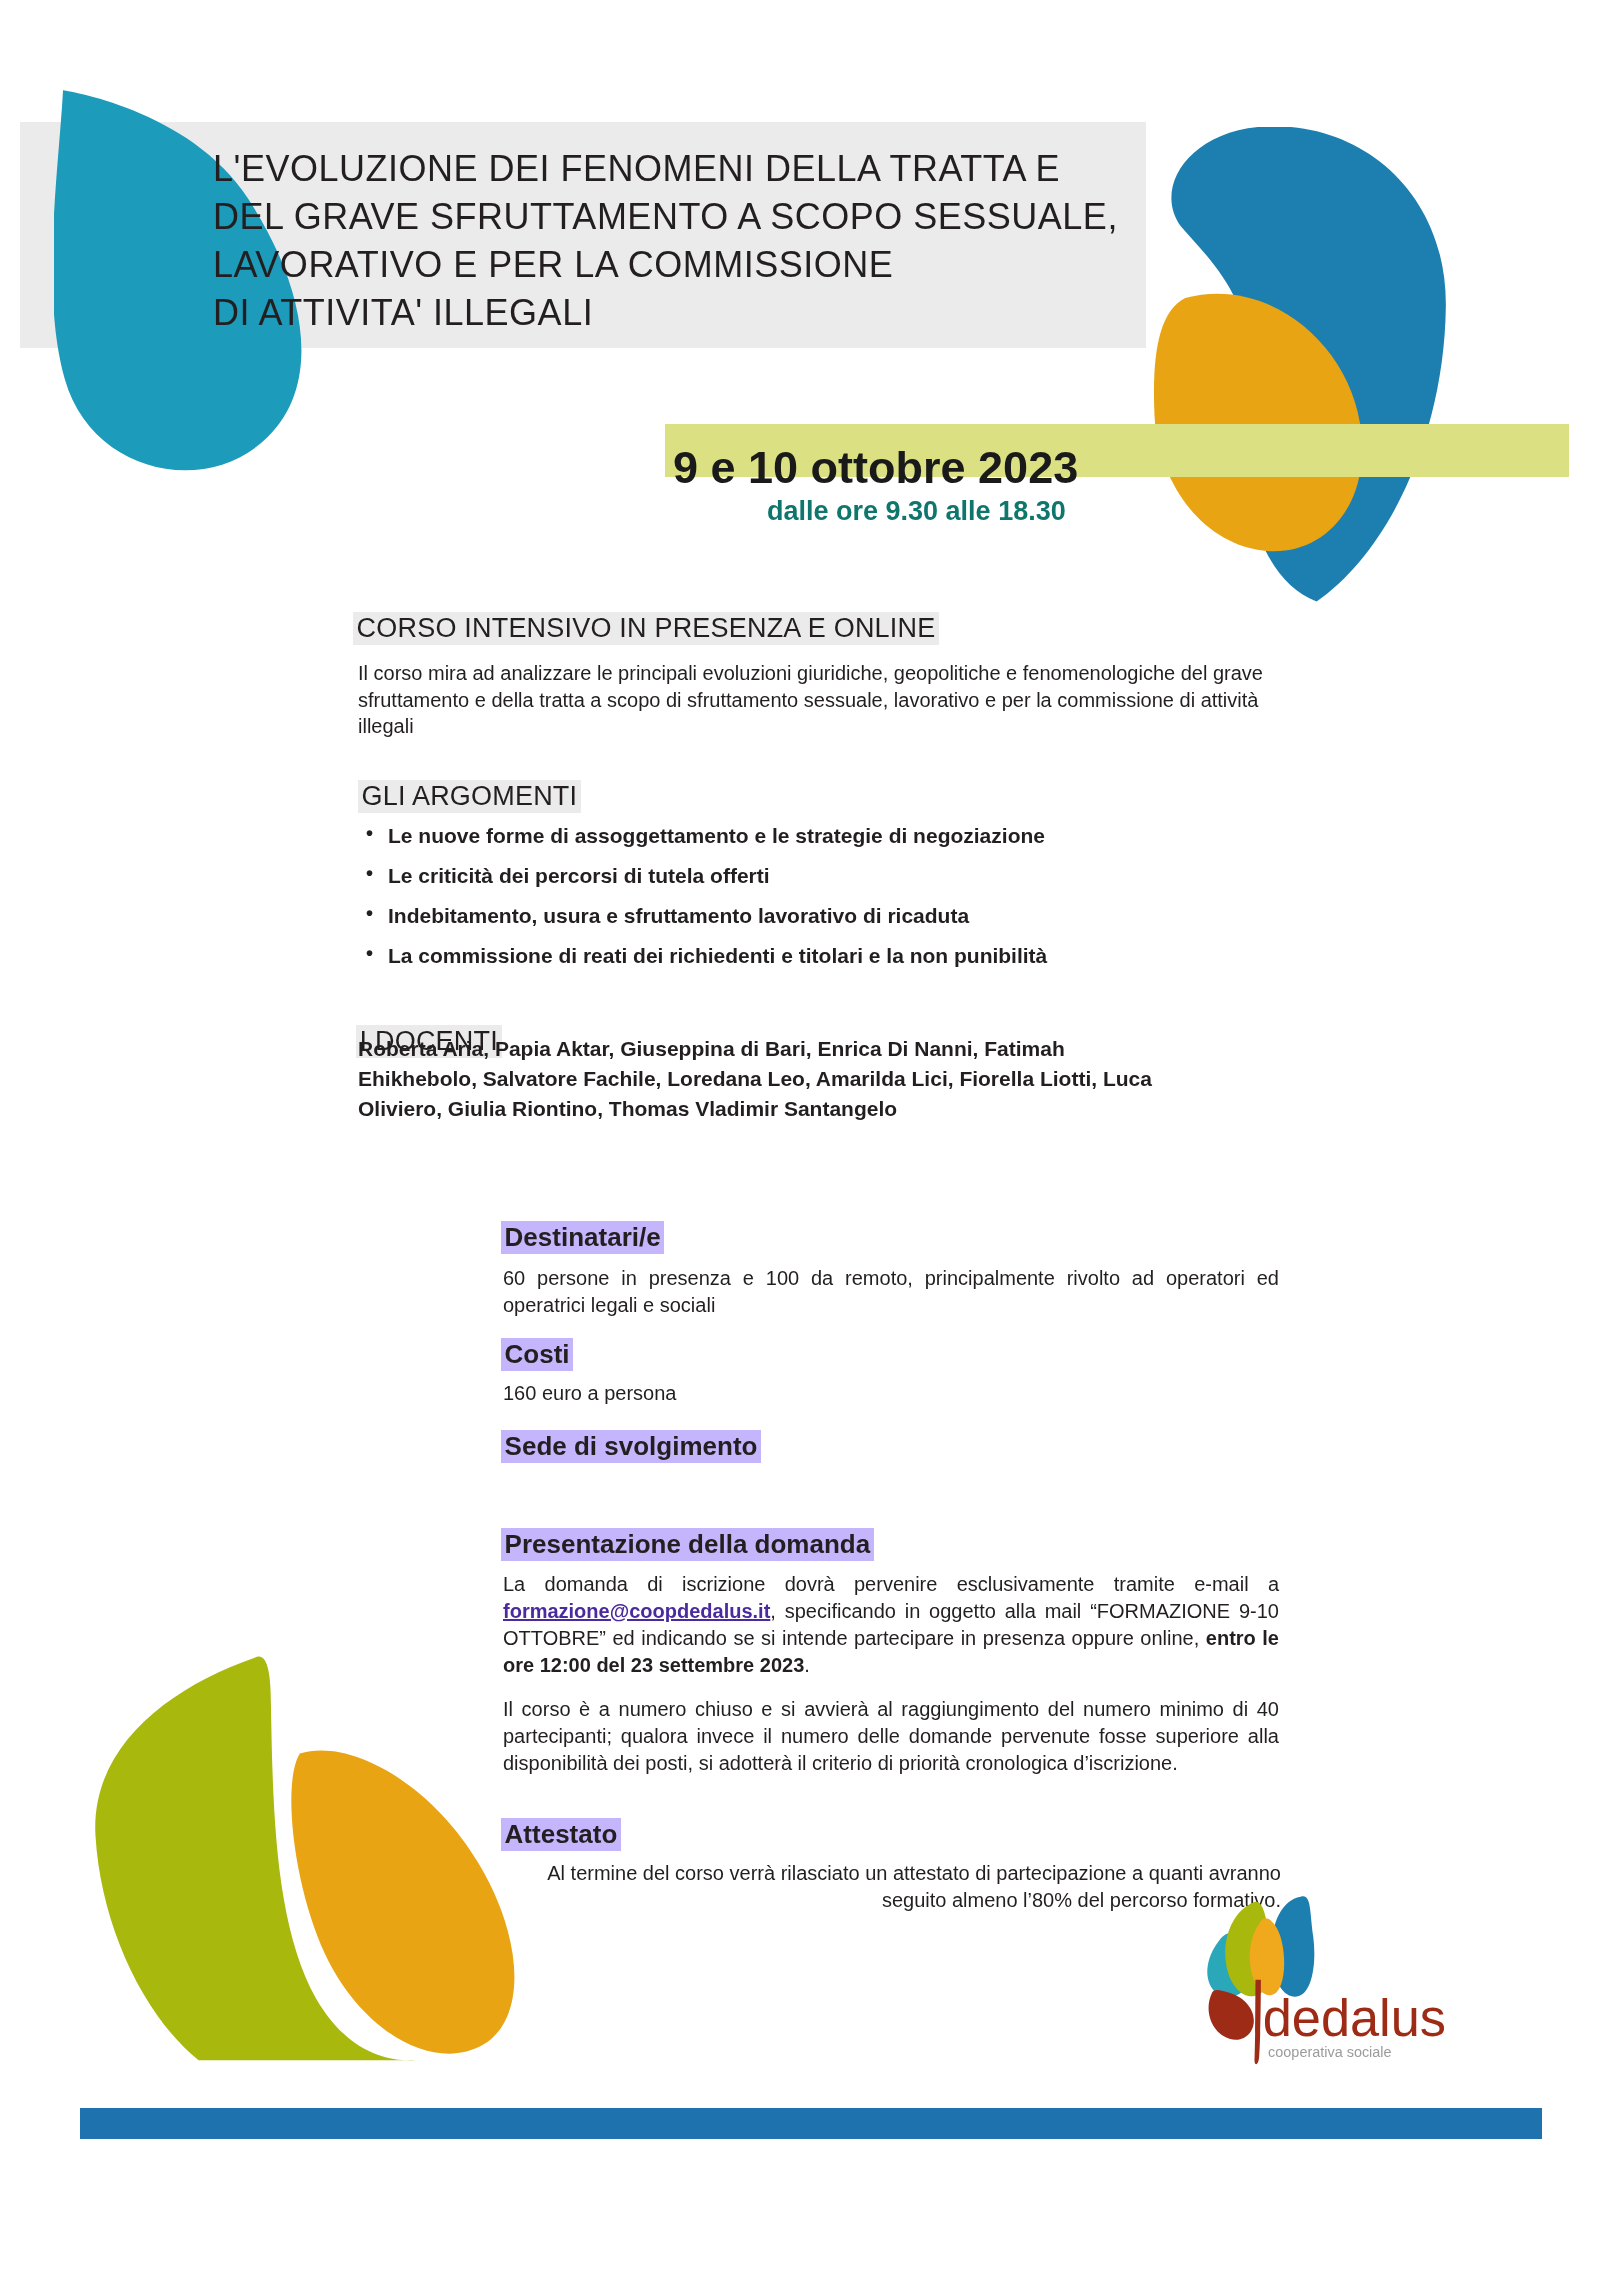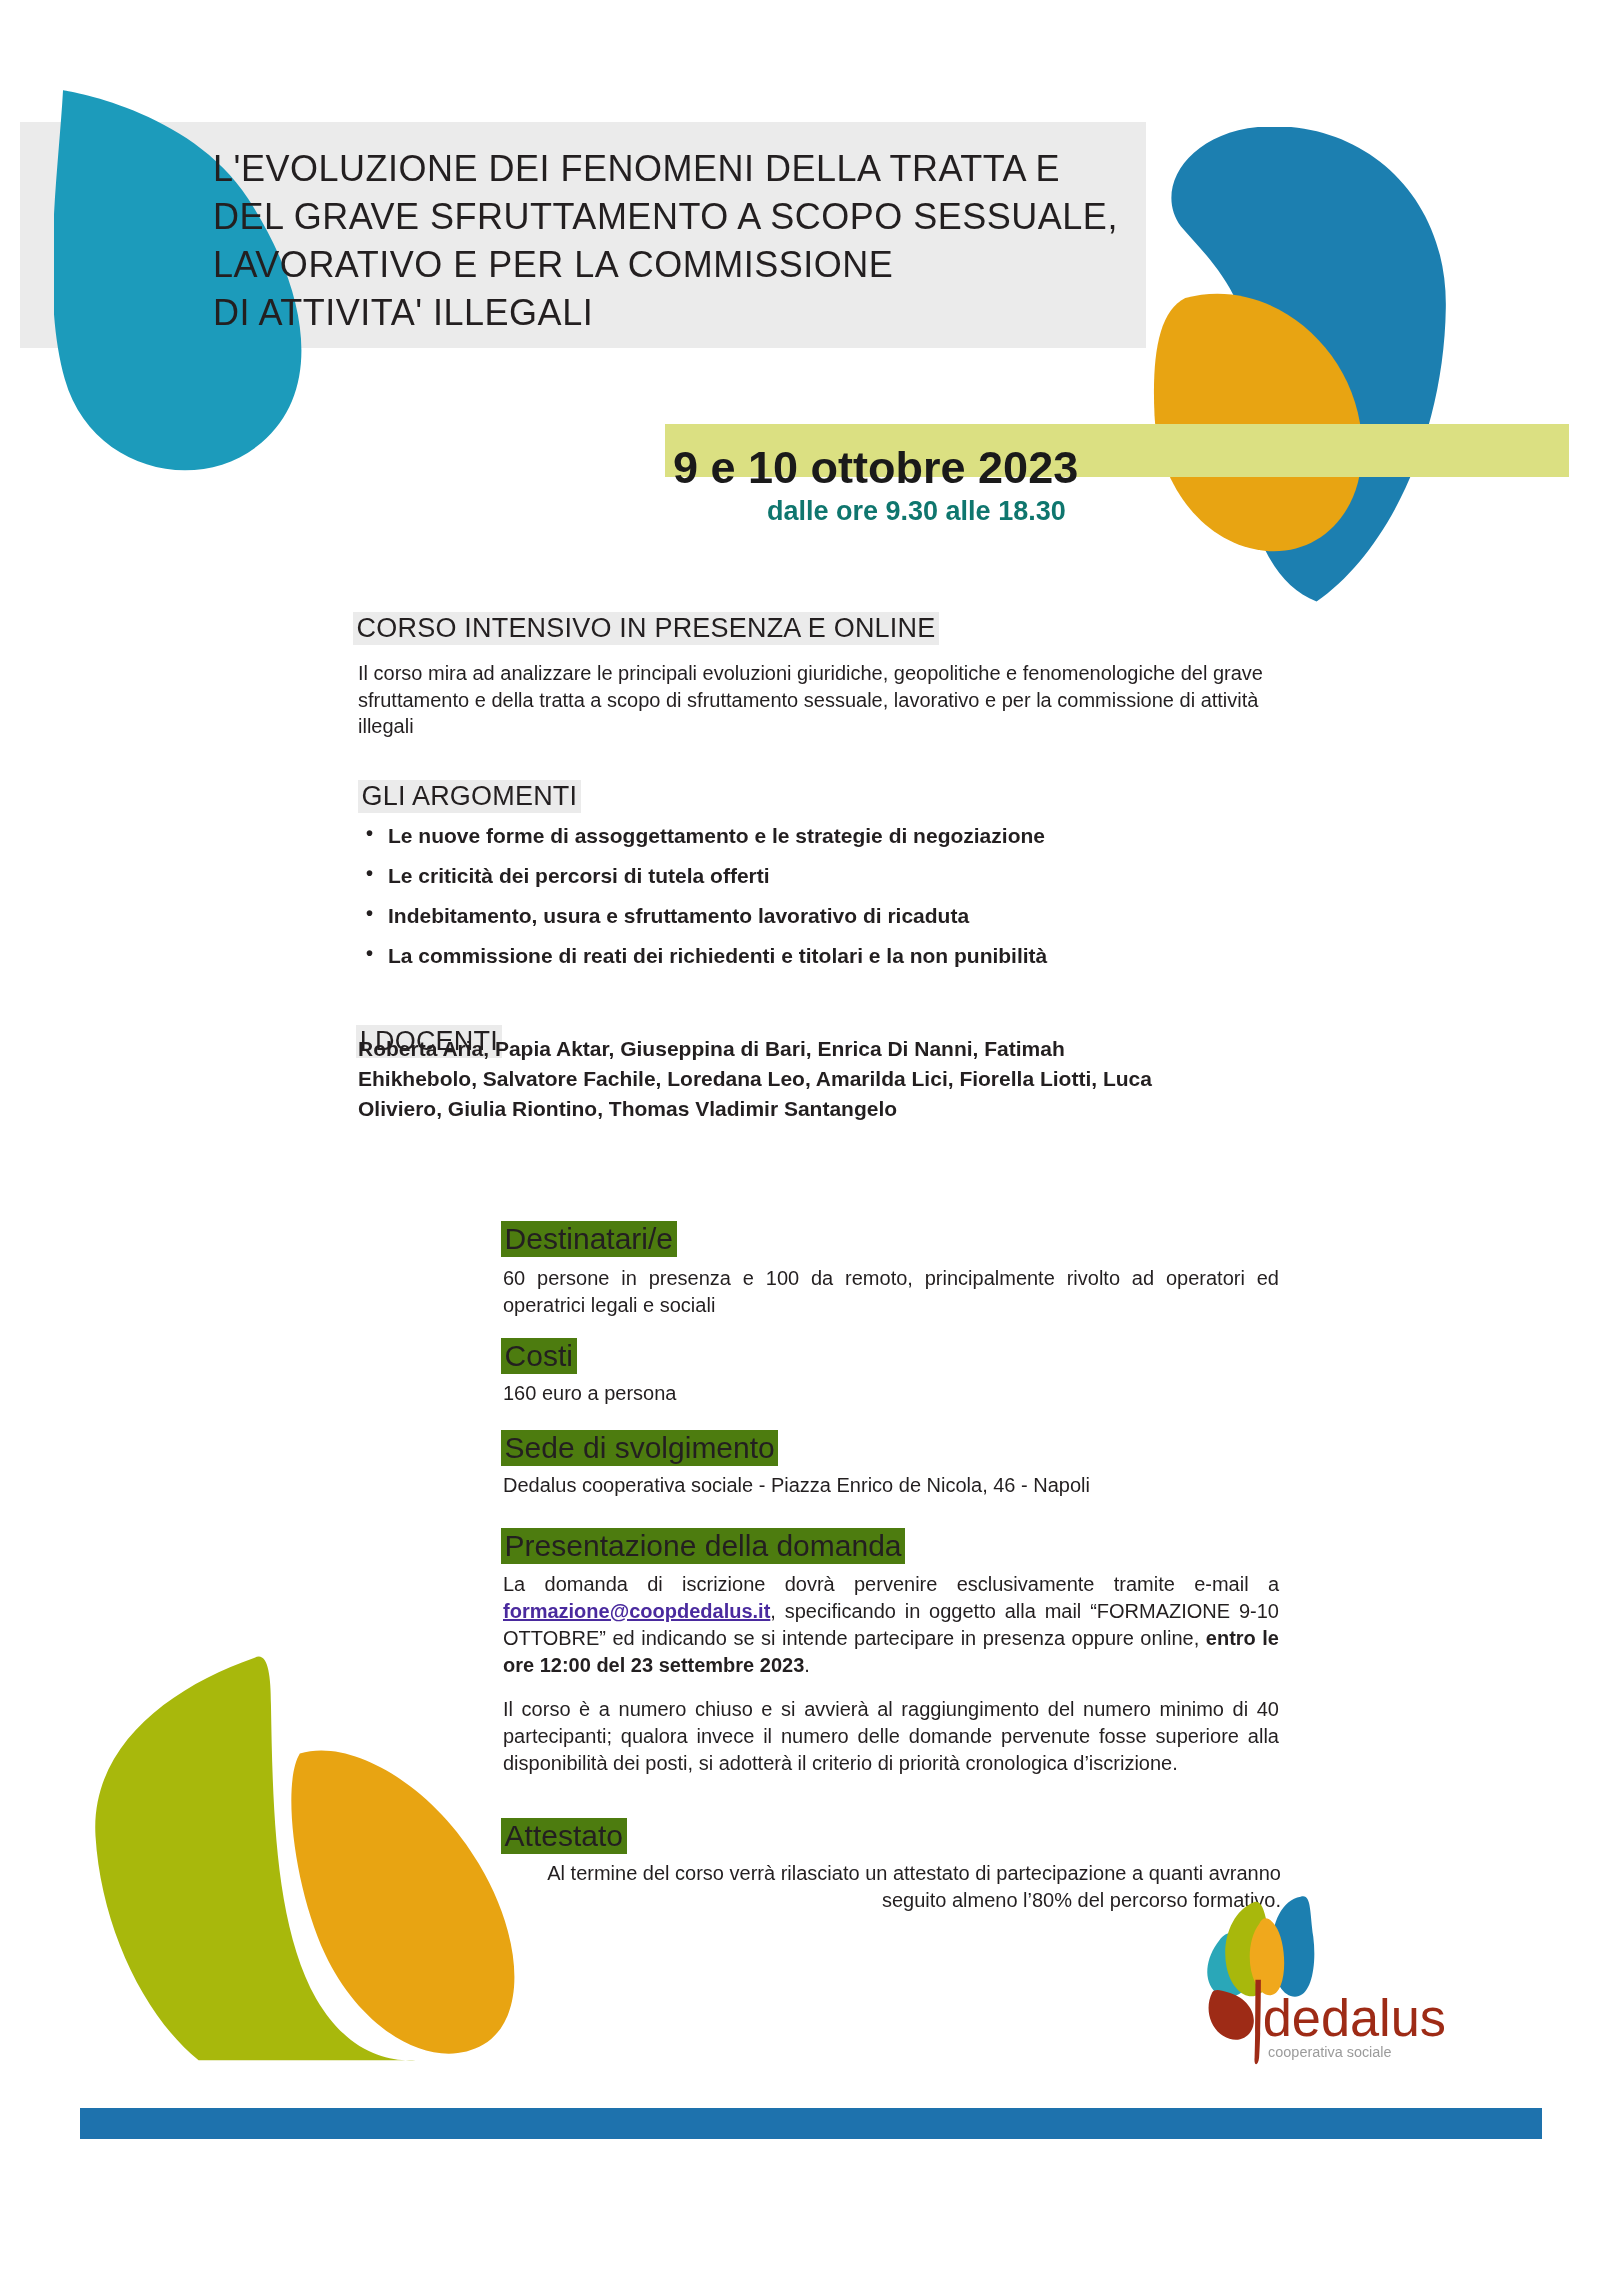--- a/index.html
+++ b/index.html
@@ -180,24 +180,24 @@
     top: 1034px;
     width: 814px;
     font-size: 21px;
     font-weight: 700;
     line-height: 1.42;
   }
 
   
   .hl-head {
     position: absolute;
-    font-size: 30px;
-    font-weight: 400;
-    color: #231f20;
-    background: #4d7c0f;
+    font-size: 26px;
+    font-weight: 700;
+    color: #231f20;
+    background: #c4b5fd;
     padding: 0.9px 3.6px;
   }
   .lower-text {
     position: absolute;
     font-size: 20px;
     line-height: 1.35;
     color: #231f20;
   }
   .justify { text-align: justify; }
 
@@ -287,21 +287,20 @@
   <div class="sec-head h-docenti">I DOCENTI</div>
   <div class="body-text p-docenti">Roberta Aria, Papia Aktar, Giuseppina di Bari, Enrica Di Nanni, Fatimah Ehikhebolo, Salvatore Fachile, Loredana Leo, Amarilda Lici, Fiorella Liotti, Luca Oliviero, Giulia Riontino, Thomas Vladimir Santangelo</div>
 
   <div class="hl-head h-dest">Destinatari/e</div>
   <div class="lower-text p-dest justify">60 persone in presenza e 100 da remoto, principalmente rivolto ad operatori ed operatrici legali e sociali</div>
 
   <div class="hl-head h-costi">Costi</div>
   <div class="lower-text p-costi">160 euro a persona</div>
 
   <div class="hl-head h-sede">Sede di svolgimento</div>
-  <div class="lower-text p-sede">Dedalus cooperativa sociale - Piazza Enrico de Nicola, 46 - Napoli</div>
 
   <div class="hl-head h-pres">Presentazione della domanda</div>
   <div class="lower-text p-pres1 justify"><span>La domanda di iscrizione dovrà pervenire esclusivamente tramite e-mail a </span><a class="mail-link" href="#">formazione@coopdedalus.it</a><span>, specificando in oggetto alla mail “FORMAZIONE 9-10 OTTOBRE” ed indicando se si intende partecipare in presenza oppure online, </span><span class="bold">entro le ore 12:00 del 23 settembre 2023</span><span>.</span></div>
   <div class="lower-text p-pres2 justify">Il corso è a numero chiuso e si avvierà al raggiungimento del numero minimo di 40 partecipanti; qualora invece il numero delle domande pervenute fosse superiore alla disponibilità dei posti, si adotterà il criterio di priorità cronologica d’iscrizione.</div>
 
   <div class="hl-head h-att">Attestato</div>
   <div class="lower-text p-att">Al termine del corso verrà rilasciato un attestato di partecipazione a quanti avranno seguito almeno l’80% del percorso formativo.</div>
 
   <svg class="logo" viewBox="0 0 300 215" xmlns="http://www.w3.org/2000/svg">
     <g>

